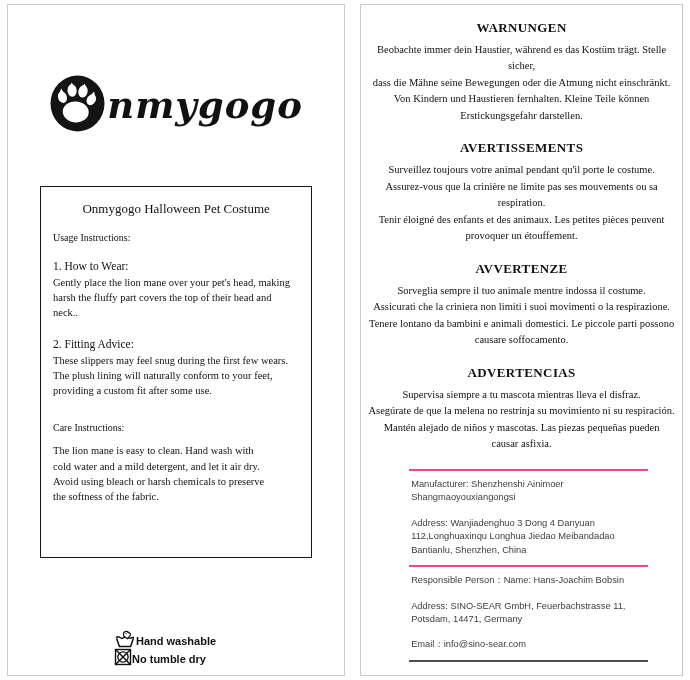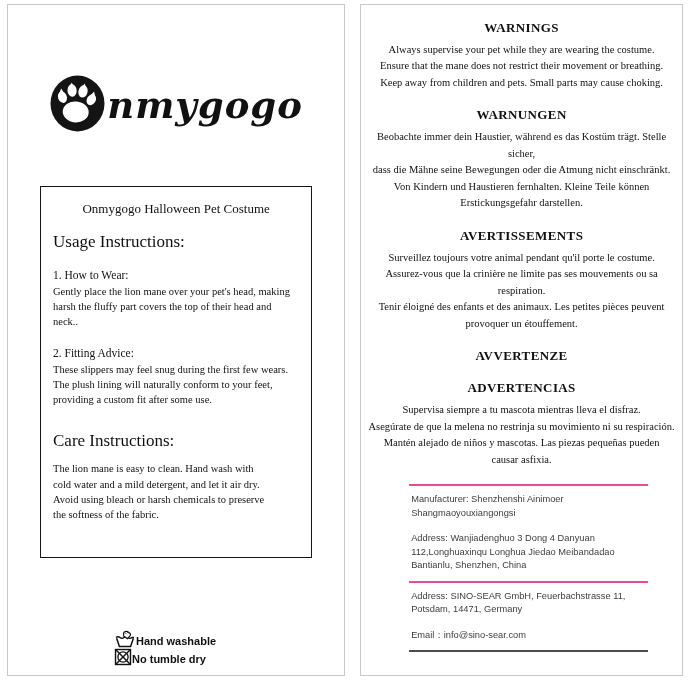--- a/index.html
+++ b/index.html
@@ -9,21 +9,21 @@
   .panel-left{width:353px;}
   .panel-right{width:337px;}
 
   
   .logo-row{margin-top:70px;display:flex;align-items:center;justify-content:center;}
   .logo-word{font-family:"DejaVu Serif",serif;font-style:italic;font-weight:bold;
              font-size:37px;letter-spacing:1px;margin-left:1px;line-height:1;}
   .inst-box{box-sizing:border-box;border:1.5px solid #161616;margin:50px 32px 0 32px;
             padding:12px 12px 18px 12px;min-height:372px;}
   .box-title{text-align:center;font-size:13px;margin:2px 0 0 0;}
-  .usage-heading,.care-heading{font-size:17px;margin-top:15px;}
+  .usage-heading,.care-heading{font-size:10px;margin-top:15px;}
   .care-heading{margin-top:24px;}
   .sec-heading{font-size:11.5px;margin-top:17px;}
   .sec-body{font-size:10.5px;line-height:1.45;margin-top:3px;white-space:pre-line;}
   .care-body{margin-top:10px;}
   .care-icons{position:absolute;left:106px;bottom:7px;}
   .care-row{display:flex;align-items:center;height:18px;}
   .care-label{font-family:"Liberation Sans",sans-serif;font-weight:bold;font-size:11px;}
 
   
   .warn-wrap{padding:15px 6px 0 6px;text-align:center;}
@@ -110,61 +110,60 @@
           </svg>
         </span>
         <span class="care-label">No tumble dry</span>
       </div>
     </div>
   </div>
 
   <div class="panel panel-right">
     <div class="warn-wrap">
 
-      <div class="warn-sec">
-        <div class="warn-heading">WARNINGS</div>
-        <div class="warn-body">Always supervise your pet while they are wearing the costume.
-Ensure that the mane does not restrict their movement or breathing.
-Keep away from children and pets. Small parts may cause choking.</div>
-      </div>
 
       <div class="warn-sec">
         <div class="warn-heading">WARNUNGEN</div>
         <div class="warn-body">Beobachte immer dein Haustier, während es das Kostüm trägt. Stelle sicher,
 dass die Mähne seine Bewegungen oder die Atmung nicht einschränkt.
 Von Kindern und Haustieren fernhalten. Kleine Teile können
 Erstickungsgefahr darstellen.</div>
       </div>
 
       <div class="warn-sec">
         <div class="warn-heading">AVERTISSEMENTS</div>
         <div class="warn-body">Surveillez toujours votre animal pendant qu'il porte le costume.
 Assurez-vous que la crinière ne limite pas ses mouvements ou sa respiration.
 Tenir éloigné des enfants et des animaux. Les petites pièces peuvent
 provoquer un étouffement.</div>
       </div>
 
       <div class="warn-sec">
         <div class="warn-heading">AVVERTENZE</div>
+        <div class="warn-body">Sorveglia sempre il tuo animale mentre indossa il costume.
+Assicurati che la criniera non limiti i suoi movimenti o la respirazione.
+Tenere lontano da bambini e animali domestici. Le piccole parti possono
+causare soffocamento.</div>
       </div>
 
       <div class="warn-sec">
         <div class="warn-heading">ADVERTENCIAS</div>
         <div class="warn-body">Supervisa siempre a tu mascota mientras lleva el disfraz.
 Asegúrate de que la melena no restrinja su movimiento ni su respiración.
 Mantén alejado de niños y mascotas. Las piezas pequeñas pueden
 causar asfixia.</div>
       </div>
     </div>
 
     <div class="mfr-block">
       <div class="mfr-group">
         <div class="mfr-line">Manufacturer: Shenzhenshi Ainimoer Shangmaoyouxiangongsi</div>
         <div class="mfr-line">Address: Wanjiadenghuo 3 Dong 4 Danyuan 112,Longhuaxinqu Longhua Jiedao Meibandadao Bantianlu, Shenzhen, China</div>
       </div>
       <div class="mfr-group last">
+        <div class="mfr-line">Responsible Person：Name: Hans-Joachim Bobsin</div>
         <div class="mfr-line">Address: SINO-SEAR GmbH, Feuerbachstrasse 11, Potsdam, 14471, Germany</div>
         <div class="mfr-line">Email：info@sino-sear.com</div>
       </div>
     </div>
 
   </div>
 </div>
 
 </body></html>

